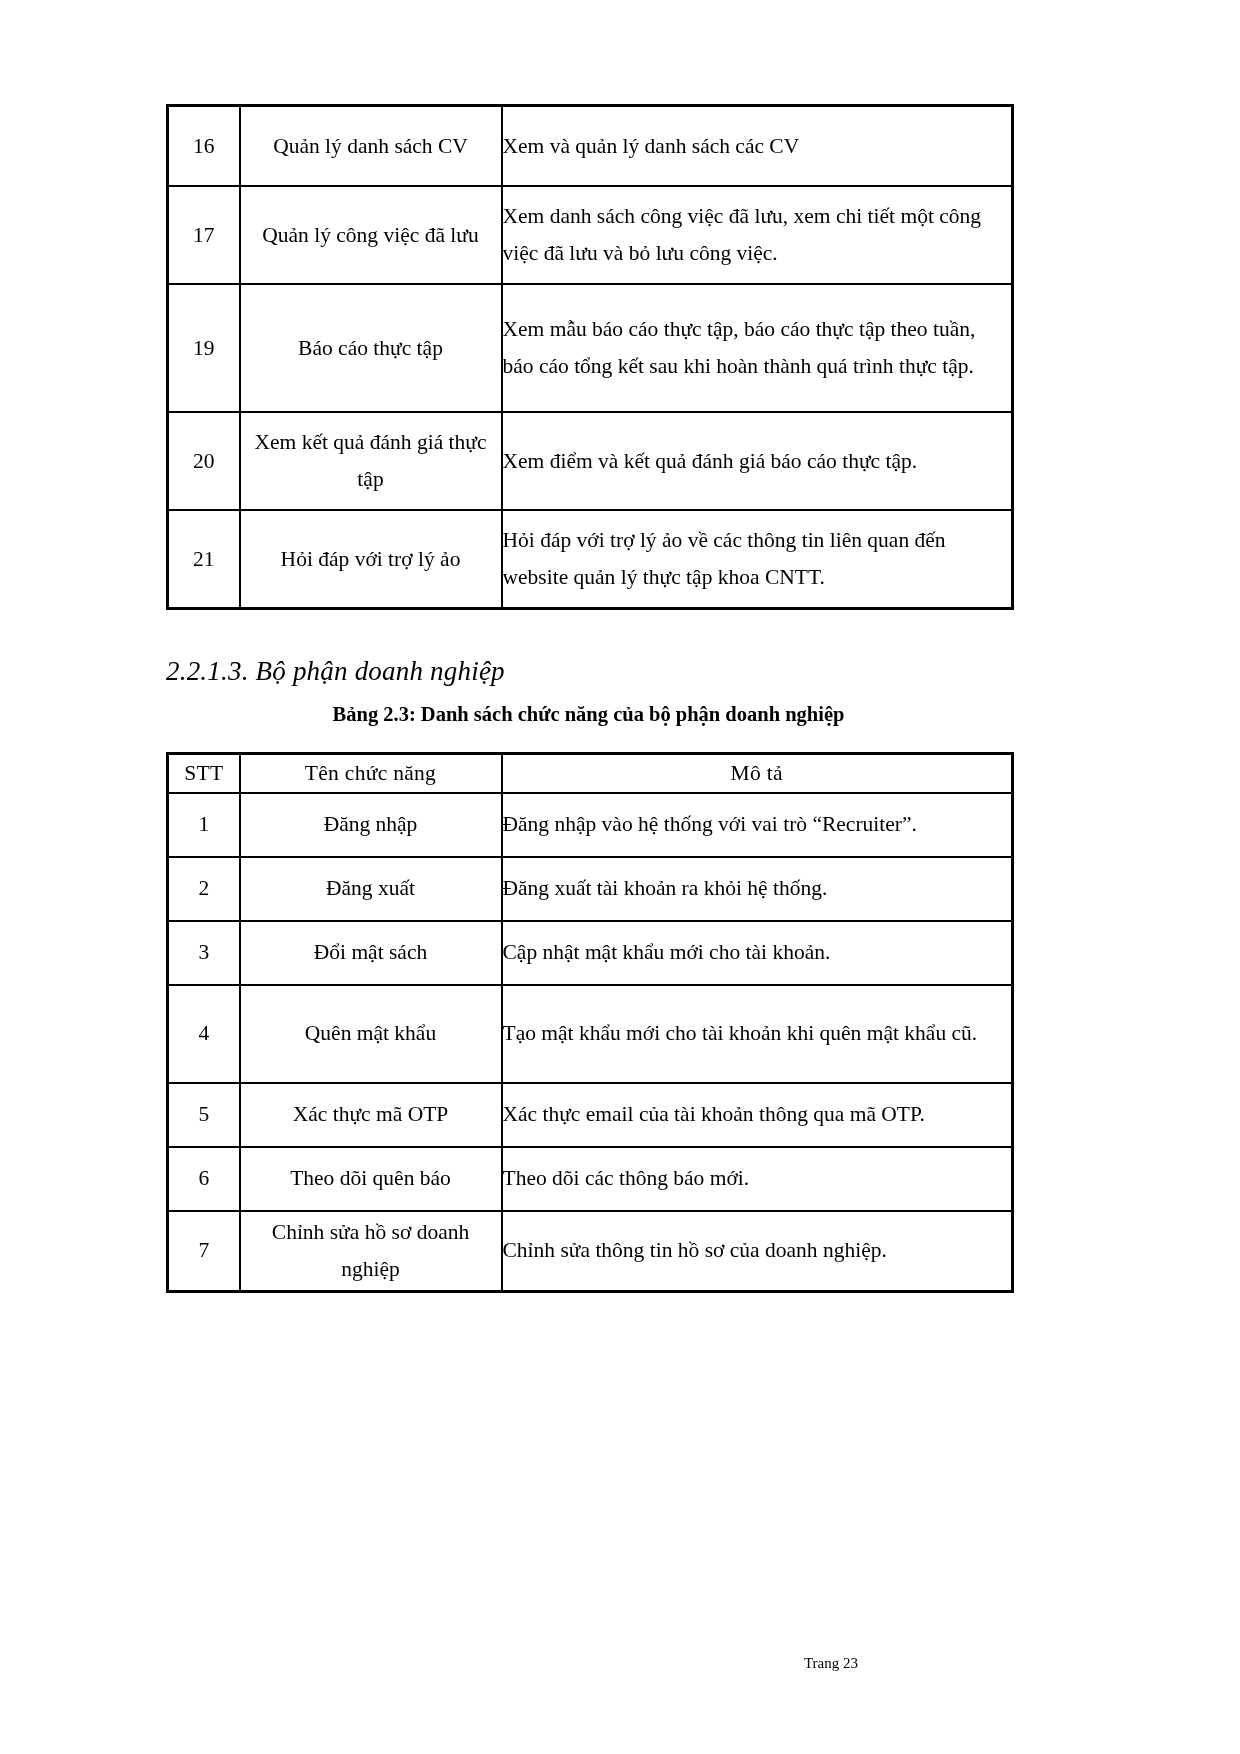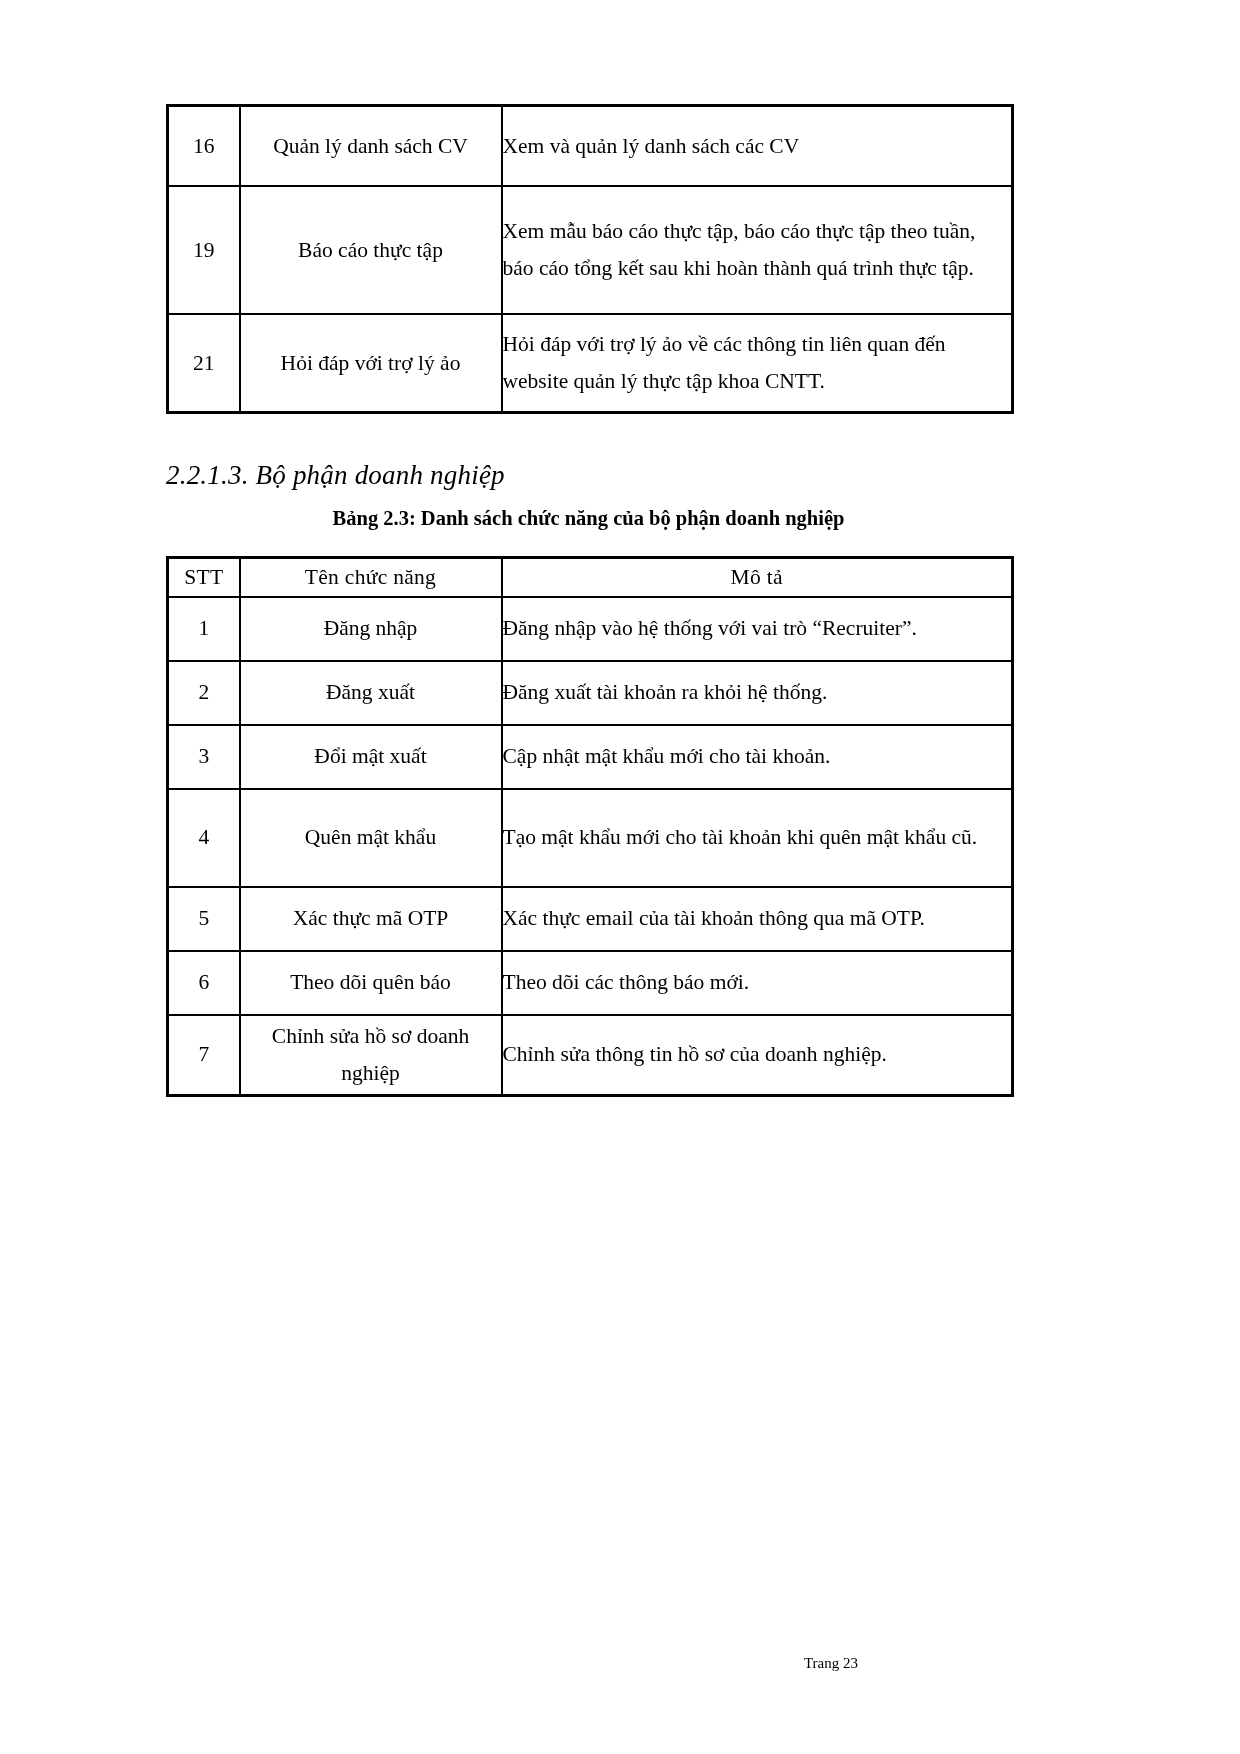--- a/index.html
+++ b/index.html
@@ -114,24 +114,34 @@
         <col class="col-stt">
           <col class="col-name">
           <col class="col-desc">
       </colgroup>
       <tbody>
         <tr class="r-mid">
           <td class="c-stt">16</td>
           <td class="c-name">Quản lý danh sách CV</td>
           <td class="c-desc">Xem và quản lý danh sách các CV</td>
         </tr>
+        <tr class="r-tall">
+          <td class="c-stt">17</td>
+          <td class="c-name">Quản lý công việc đã lưu</td>
+          <td class="c-desc">Xem danh sách công việc đã lưu, xem chi tiết một công việc đã lưu và bỏ lưu công việc.</td>
+        </tr>
         <tr class="r-xtall">
           <td class="c-stt">19</td>
           <td class="c-name">Báo cáo thực tập</td>
           <td class="c-desc">Xem mẫu báo cáo thực tập, báo cáo thực tập theo tuần, báo cáo tổng kết sau khi hoàn thành quá trình thực tập.</td>
+        </tr>
+        <tr class="r-tall">
+          <td class="c-stt">20</td>
+          <td class="c-name">Xem kết quả đánh giá thực tập</td>
+          <td class="c-desc">Xem điểm và kết quả đánh giá báo cáo thực tập.</td>
         </tr>
         <tr class="r-tall">
           <td class="c-stt">21</td>
           <td class="c-name">Hỏi đáp với trợ lý ảo</td>
           <td class="c-desc">Hỏi đáp với trợ lý ảo về các thông tin liên quan đến website quản lý thực tập khoa CNTT.</td>
         </tr>
       </tbody>
     </table>
 
     <div class="section-heading">2.2.1.3. Bộ phận doanh nghiệp</div>
@@ -159,21 +169,21 @@
           <td class="c-name">Đăng nhập</td>
           <td class="c-desc">Đăng nhập vào hệ thống với vai trò “Recruiter”.</td>
         </tr>
         <tr class="r-short">
           <td class="c-stt">2</td>
           <td class="c-name">Đăng xuất</td>
           <td class="c-desc">Đăng xuất tài khoản ra khỏi hệ thống.</td>
         </tr>
         <tr class="r-short">
           <td class="c-stt">3</td>
-          <td class="c-name">Đổi mật xuất</td>
+          <td class="c-name">Đổi mật sách</td>
           <td class="c-desc">Cập nhật mật khẩu mới cho tài khoản.</td>
         </tr>
         <tr class="r-tall">
           <td class="c-stt">4</td>
           <td class="c-name">Quên mật khẩu</td>
           <td class="c-desc">Tạo mật khẩu mới cho tài khoản khi quên mật khẩu cũ.</td>
         </tr>
         <tr class="r-short">
           <td class="c-stt">5</td>
           <td class="c-name">Xác thực mã OTP</td>

